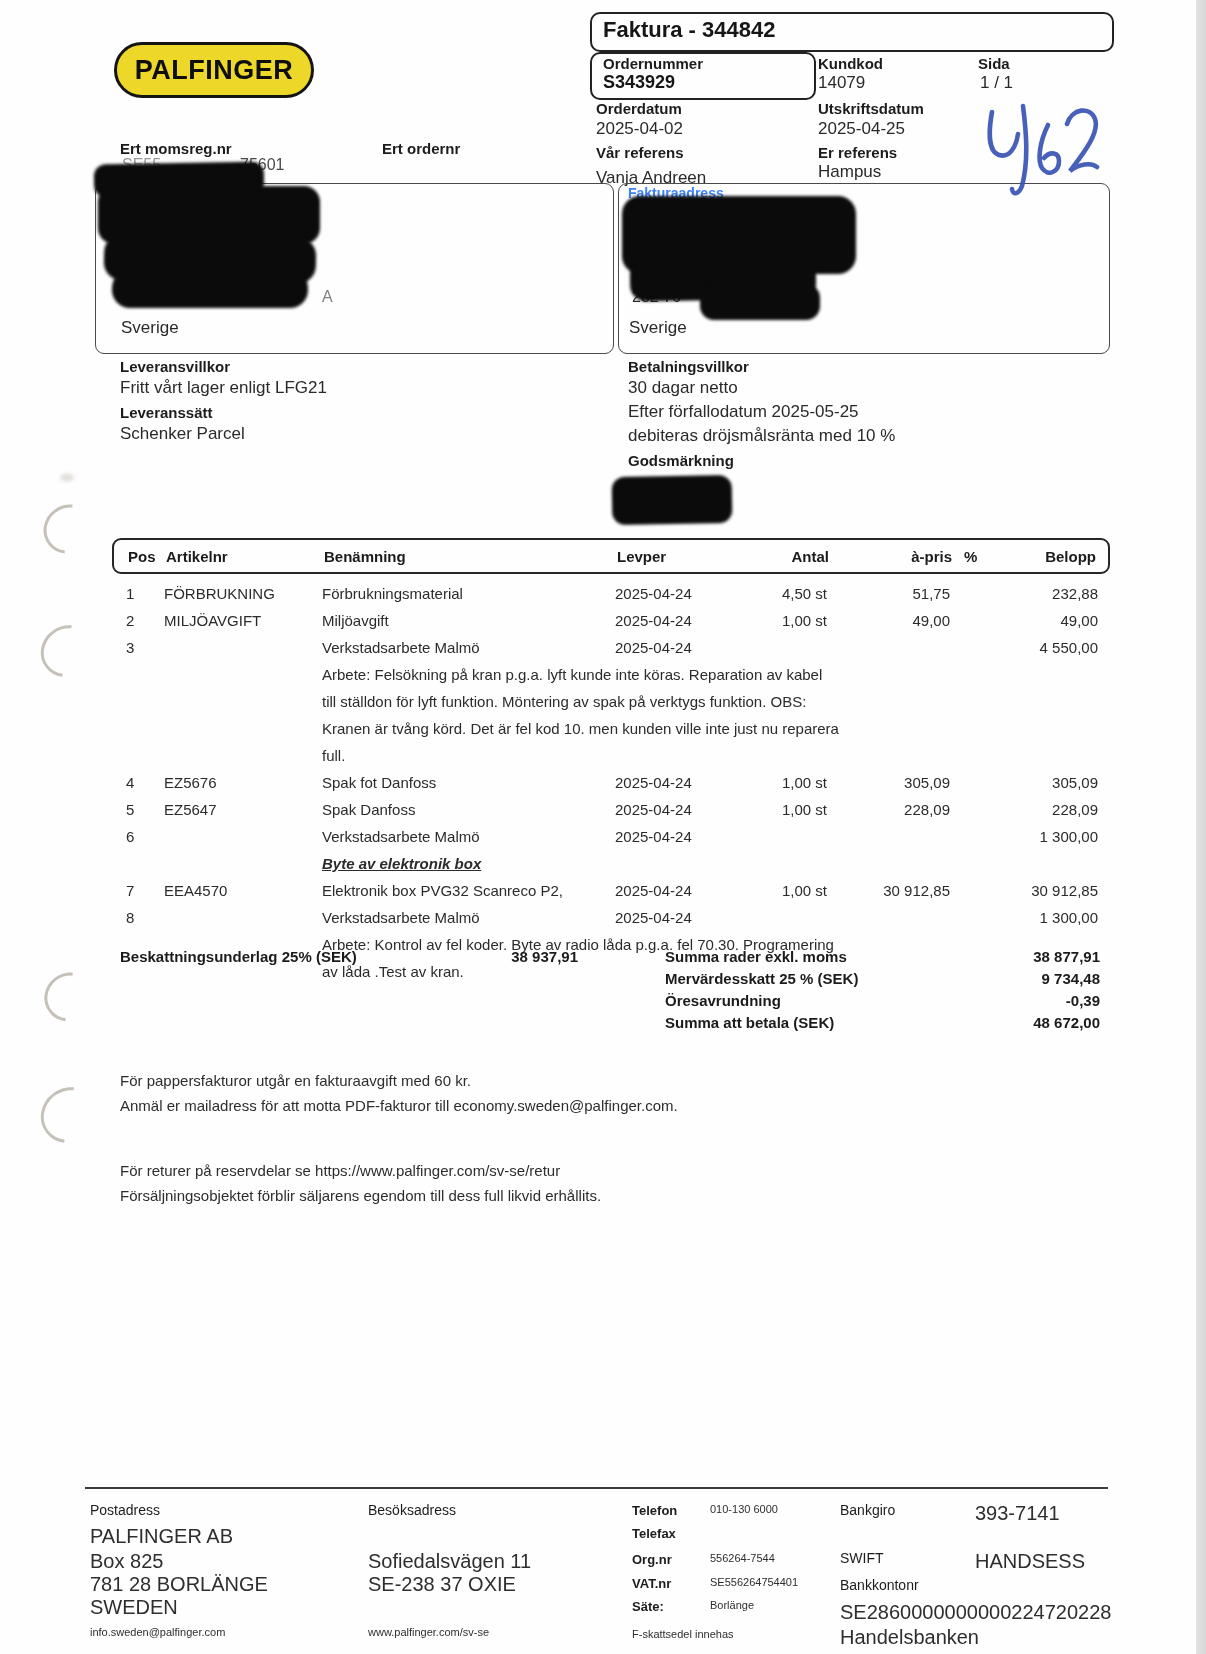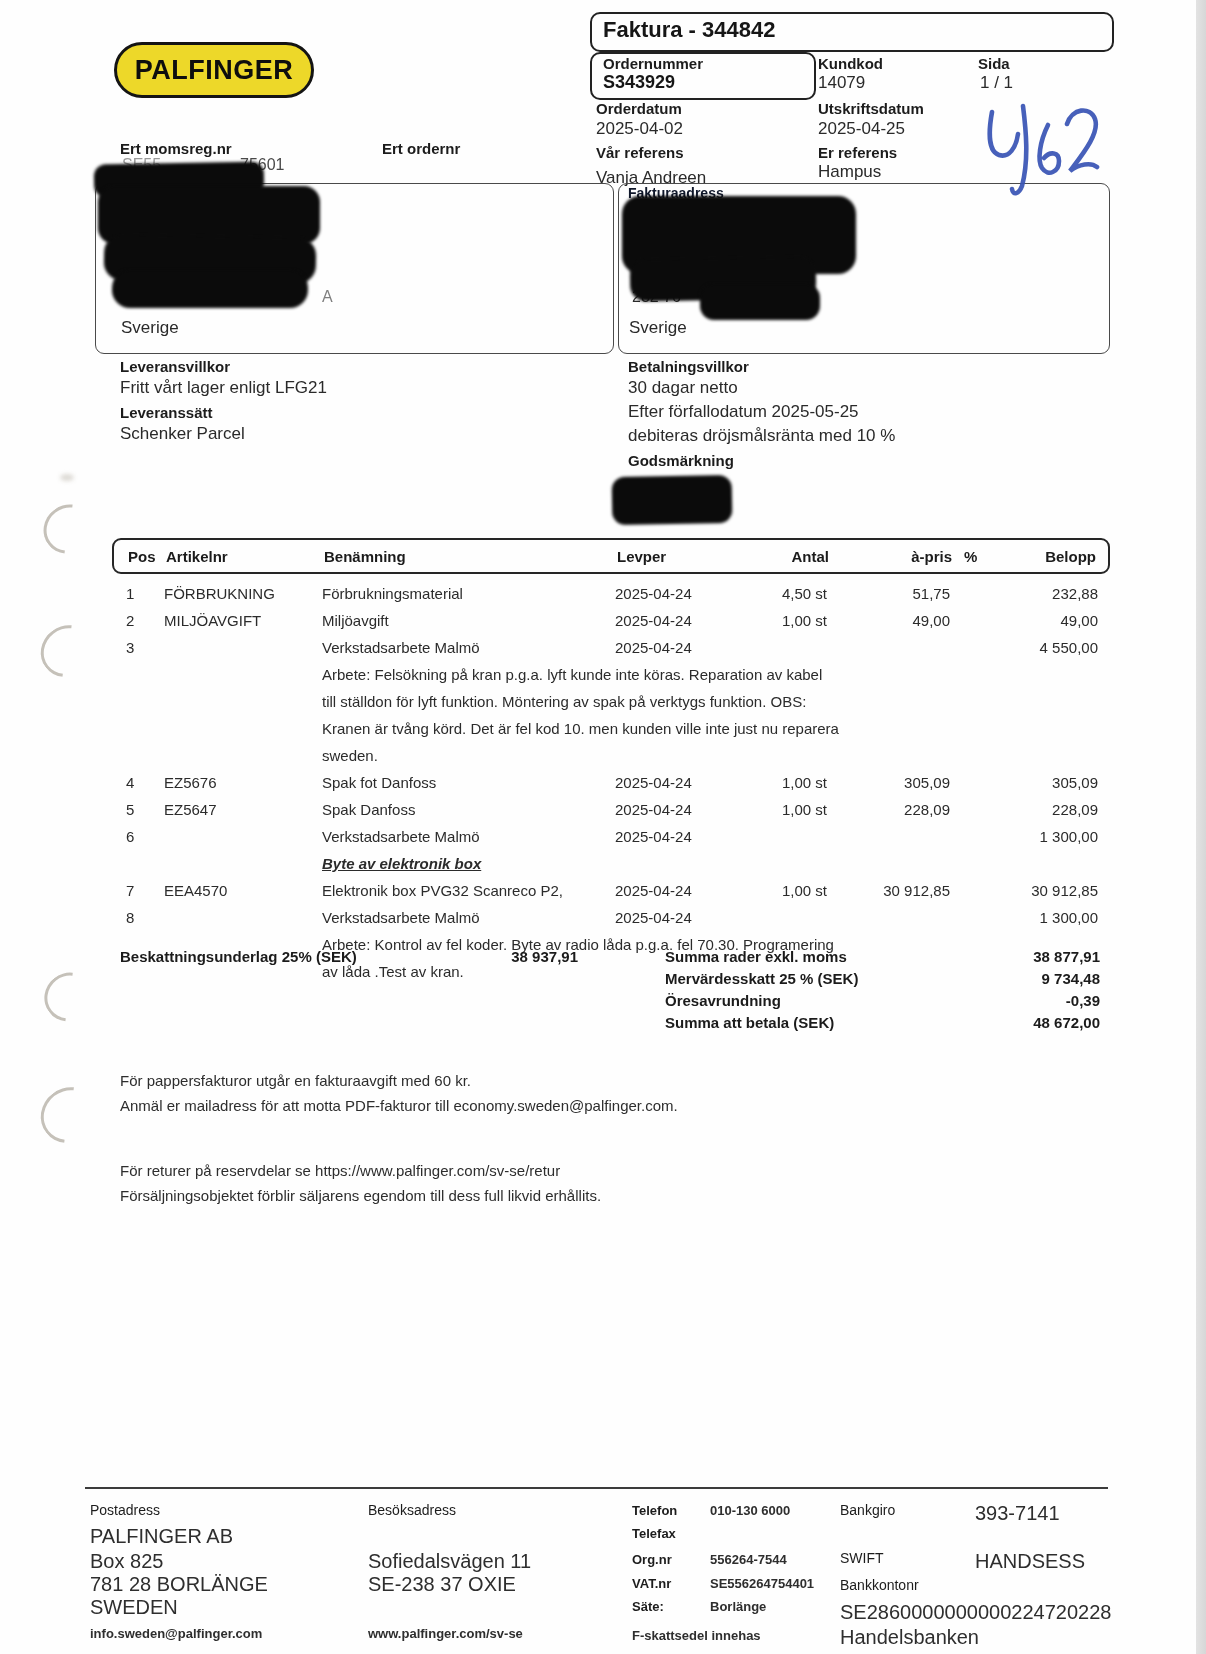--- a/index.html
+++ b/index.html
@@ -1,20 +1,20 @@
 <!DOCTYPE html>
 <html><head>
 <meta charset="utf-8">
 <style>
   html,body{margin:0;padding:0;background:#ffffff;}
   #page{position:relative;width:1206px;height:1654px;background:#fefefe;overflow:hidden;
         font-family:"Liberation Sans","DejaVu Sans",sans-serif;color:#262626;}
   .abs{position:absolute;}
   .lbl{font-weight:bold;font-size:15px;color:#1c1c1c;}
-  .lbl-sm{font-weight:bold;font-size:14px;color:#0f172a;}
+  .lbl-sm{font-weight:bold;font-size:14px;color:#3b82f6;}
   .val{font-size:17px;color:#2a2a2a;}
   .val-sm{font-size:16px;color:#2a2a2a;}
   .frag{font-size:16px;color:#4a4a4a;}
   .box{position:absolute;border:2px solid #222;border-radius:10px;background:transparent;}
   .addr-box{position:absolute;border:1.5px solid #4a4a4a;border-radius:9px;}
   .redact{position:absolute;background:#0b0b0b;filter:blur(1.4px);z-index:3;}
   .arc{position:absolute;border:3px solid #b3ada3;border-radius:50%;
        border-right-color:transparent;border-bottom-color:transparent;
        transform:rotate(-38deg);opacity:.75;z-index:1;}
   
@@ -28,21 +28,21 @@
   .c-desc{grid-column:3 / -1;}
   .note{grid-column:3 / -1;font-weight:bold;font-style:italic;text-decoration:underline;}
   .tot-lbl{font-weight:bold;font-size:15px;color:#1b1b1b;}
   .tot-val{font-weight:bold;font-size:15px;color:#1b1b1b;text-align:right;}
   .totrow{display:flex;justify-content:space-between;height:22px;}
   .note-line{font-size:15px;color:#2d2d2d;}
   
   .f-lbl{font-weight:normal;font-size:14px;color:#1c1c1c;}
   .f-val{font-size:20px;color:#2e2e2e;}
   .f-lbl-sm{font-weight:bold;font-size:13px;color:#1c1c1c;}
-  .f-val-sm{font-size:13px;color:#2e2e2e;font-weight:bold;}
+  .f-val-sm{font-size:11px;color:#2e2e2e;}
   #logo{position:absolute;left:114px;top:42px;width:194px;height:50px;background:#EDD829;
         border:3px solid #141414;border-radius:28px;display:flex;align-items:center;justify-content:center;}
   #logo span{font-weight:900;font-size:27px;letter-spacing:.5px;color:#0e0e0e;transform:scaleY(1.05);}
   #scan-edge{position:absolute;right:0;top:0;width:10px;height:1654px;
              background:linear-gradient(90deg,#e3e3e3,#d7d7d7);z-index:5;}
   .smudge{position:absolute;background:#c7c2b9;border-radius:50%;filter:blur(2px);opacity:.6;}
 </style>
 </head>
 <body>
 
@@ -177,21 +177,21 @@
     <div class="trow tgrid">
       <div class="c-desc">Arbete: Felsökning på kran p.g.a. lyft kunde inte köras. Reparation av kabel</div>
     </div>
     <div class="trow tgrid">
       <div class="c-desc">till ställdon för lyft funktion. Möntering av spak på verktygs funktion. OBS:</div>
     </div>
     <div class="trow tgrid">
       <div class="c-desc">Kranen är tvång körd. Det är fel kod 10. men kunden ville inte just nu reparera</div>
     </div>
     <div class="trow tgrid">
-      <div class="c-desc">sweden.</div>
+      <div class="c-desc">full.</div>
     </div>
 
     <div class="trow tgrid">
       <div>4</div>
       <div>EZ5676</div>
       <div>Spak fot Danfoss</div>
       <div>2025-04-24</div>
       <div class="c-r">1,00 st</div>
       <div class="c-r">305,09</div>
       <div></div>

